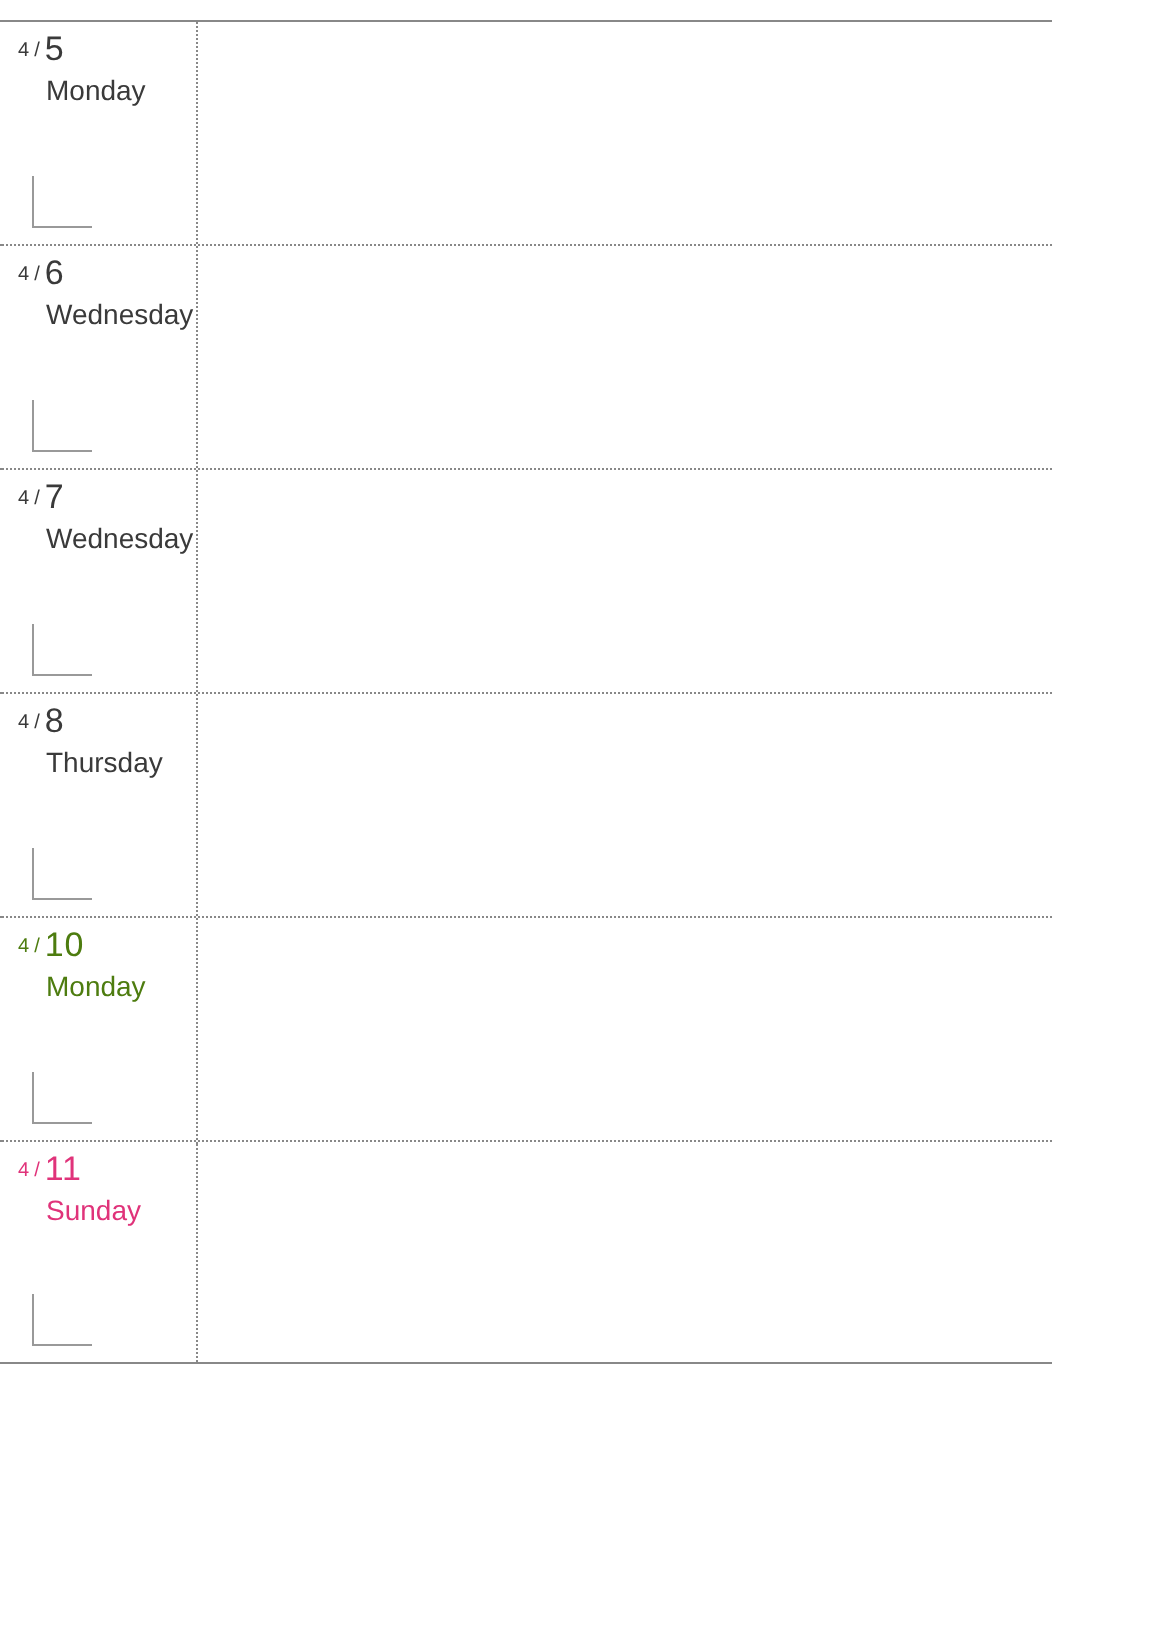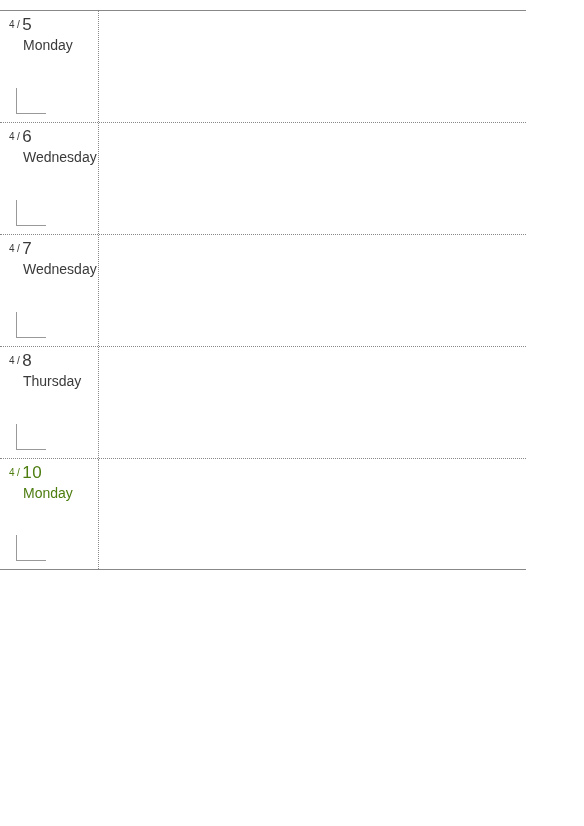--- a/index.html
+++ b/index.html
@@ -127,14 +127,24 @@
     <div class="date-cell saturday">
       <div class="date-line">
         <span class="month">4</span><span class="slash">/</span><span class="day">10</span>
       </div>
       <div class="dow">Monday</div>
       <div class="weather-box"></div>
     </div>
     <div class="event-cell"></div>
   </div>
 
+  <div class="day-row">
+    <div class="date-cell sunday">
+      <div class="date-line">
+        <span class="month">4</span><span class="slash">/</span><span class="day">11</span>
+      </div>
+      <div class="dow">Sunday</div>
+      <div class="weather-box"></div>
+    </div>
+    <div class="event-cell"></div>
+  </div>
 
 </div>
 
 </body></html>

